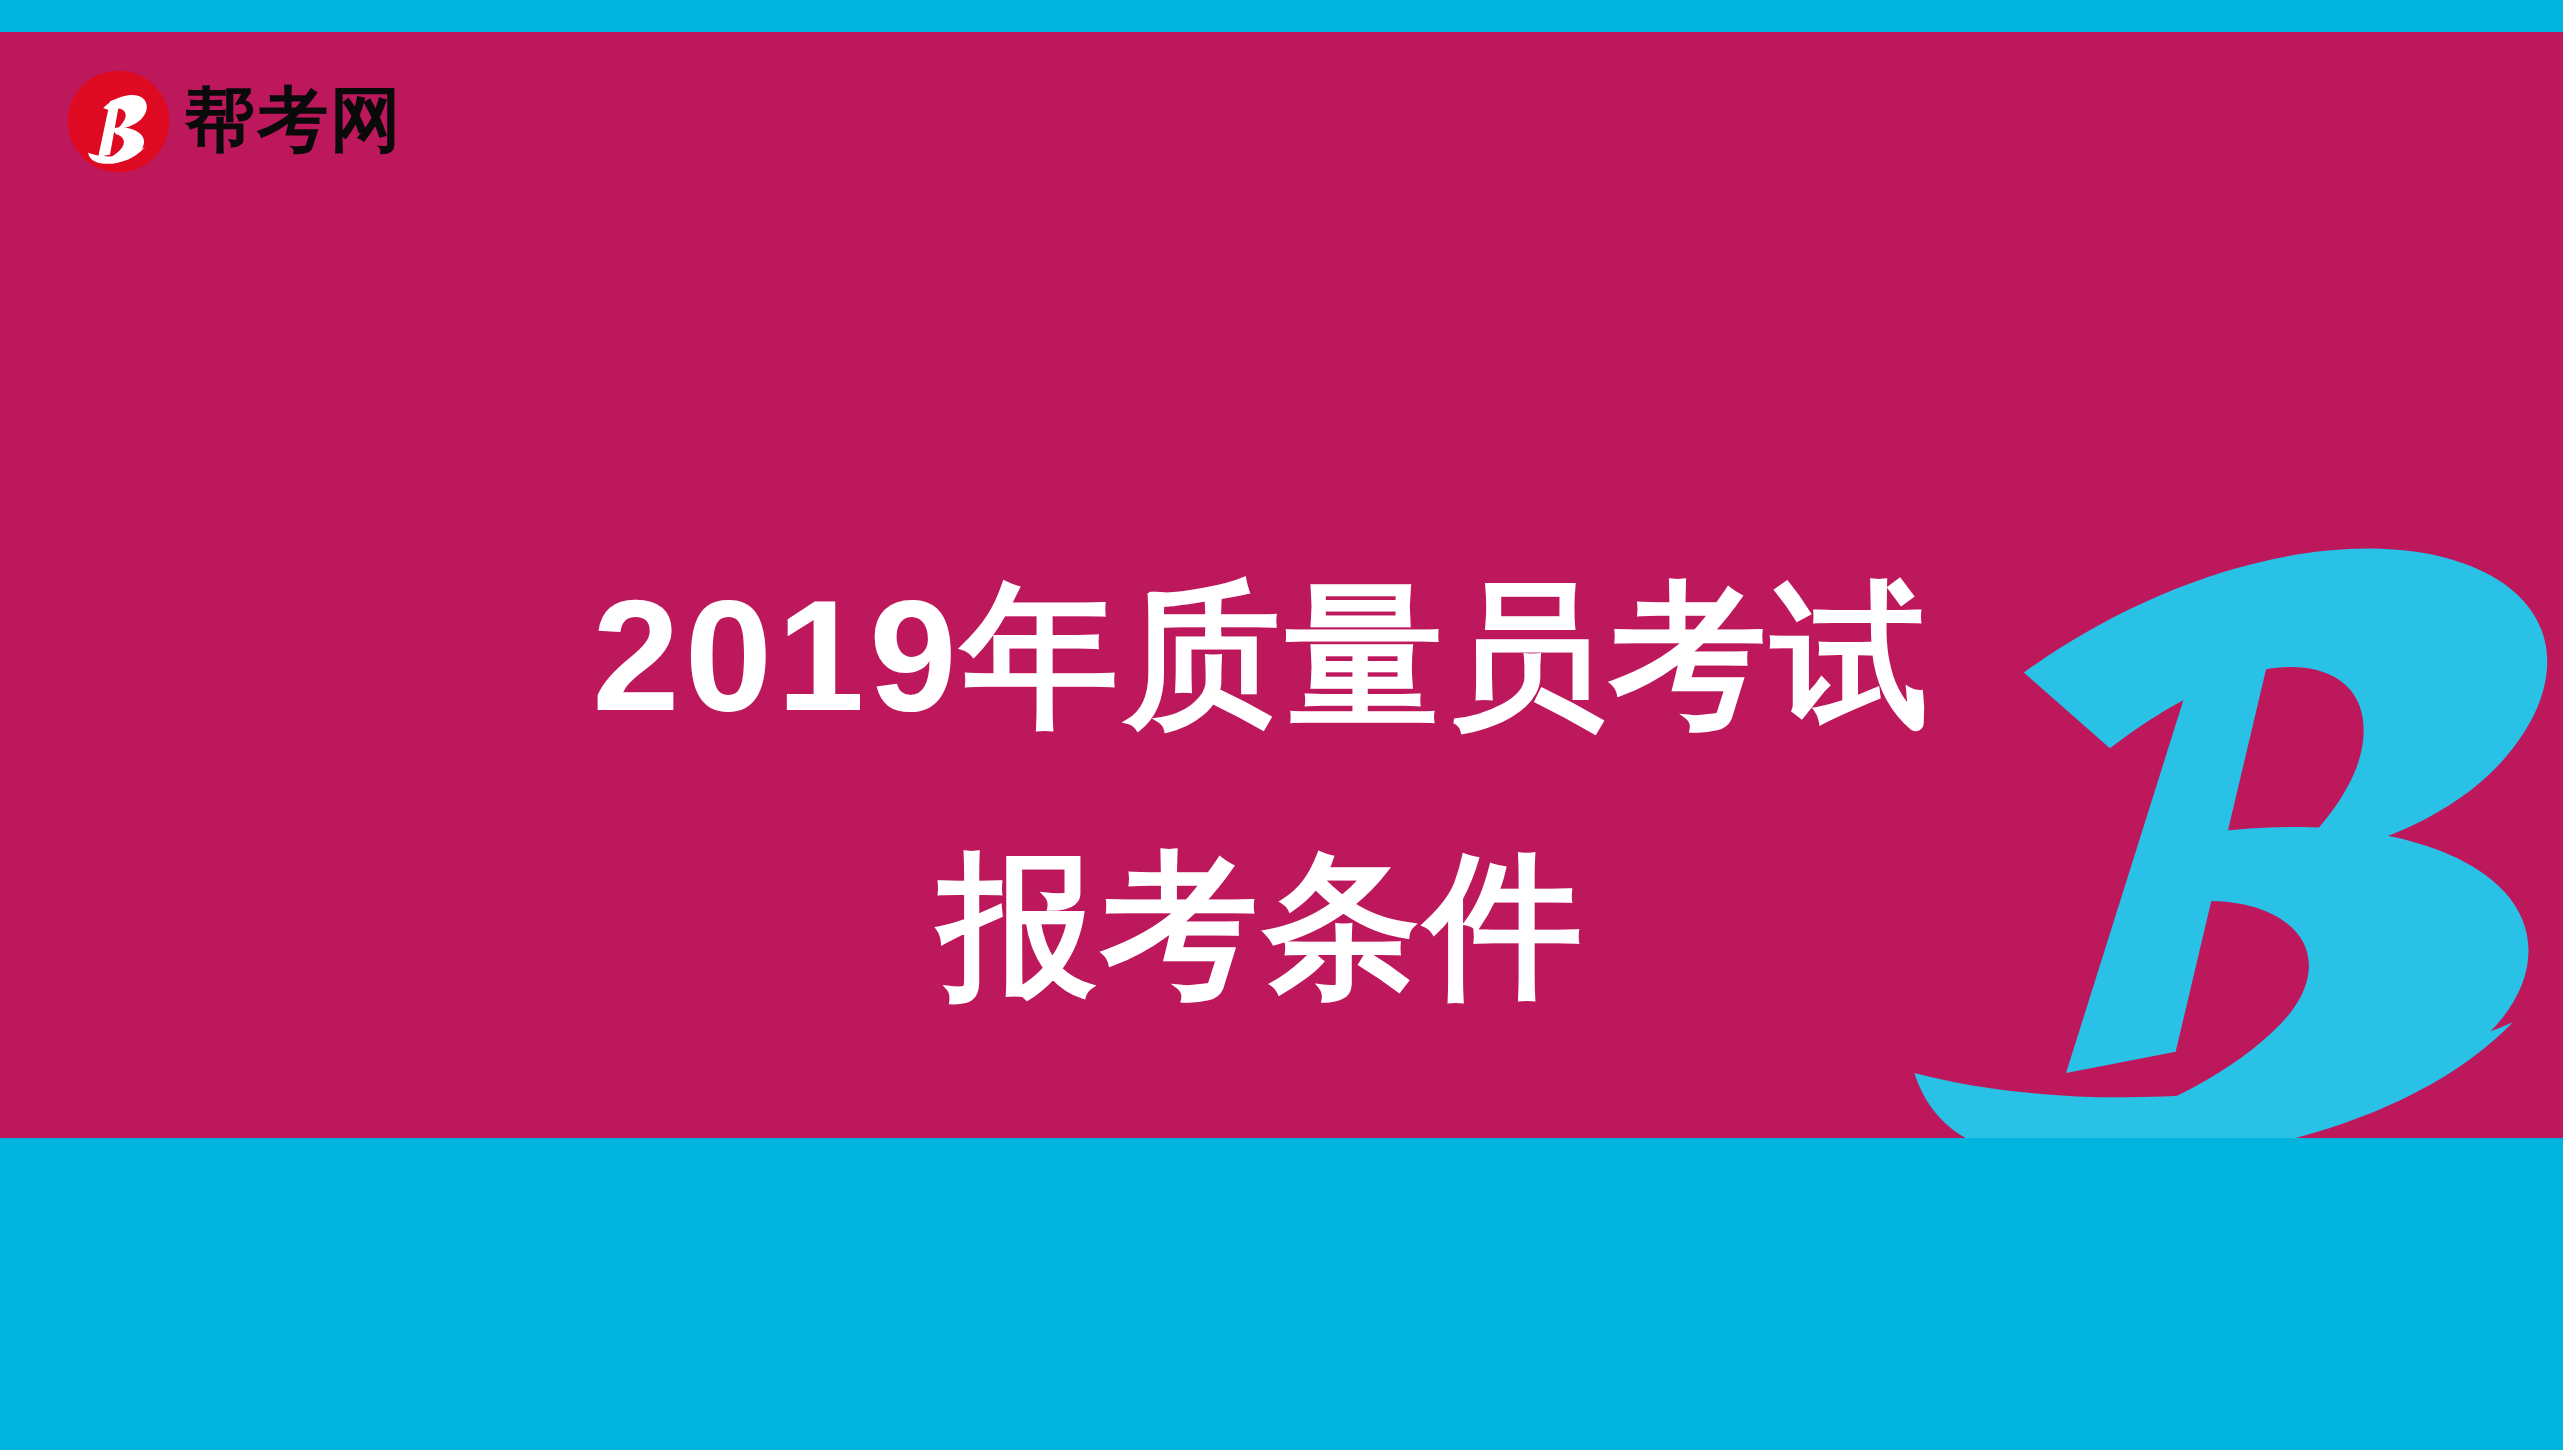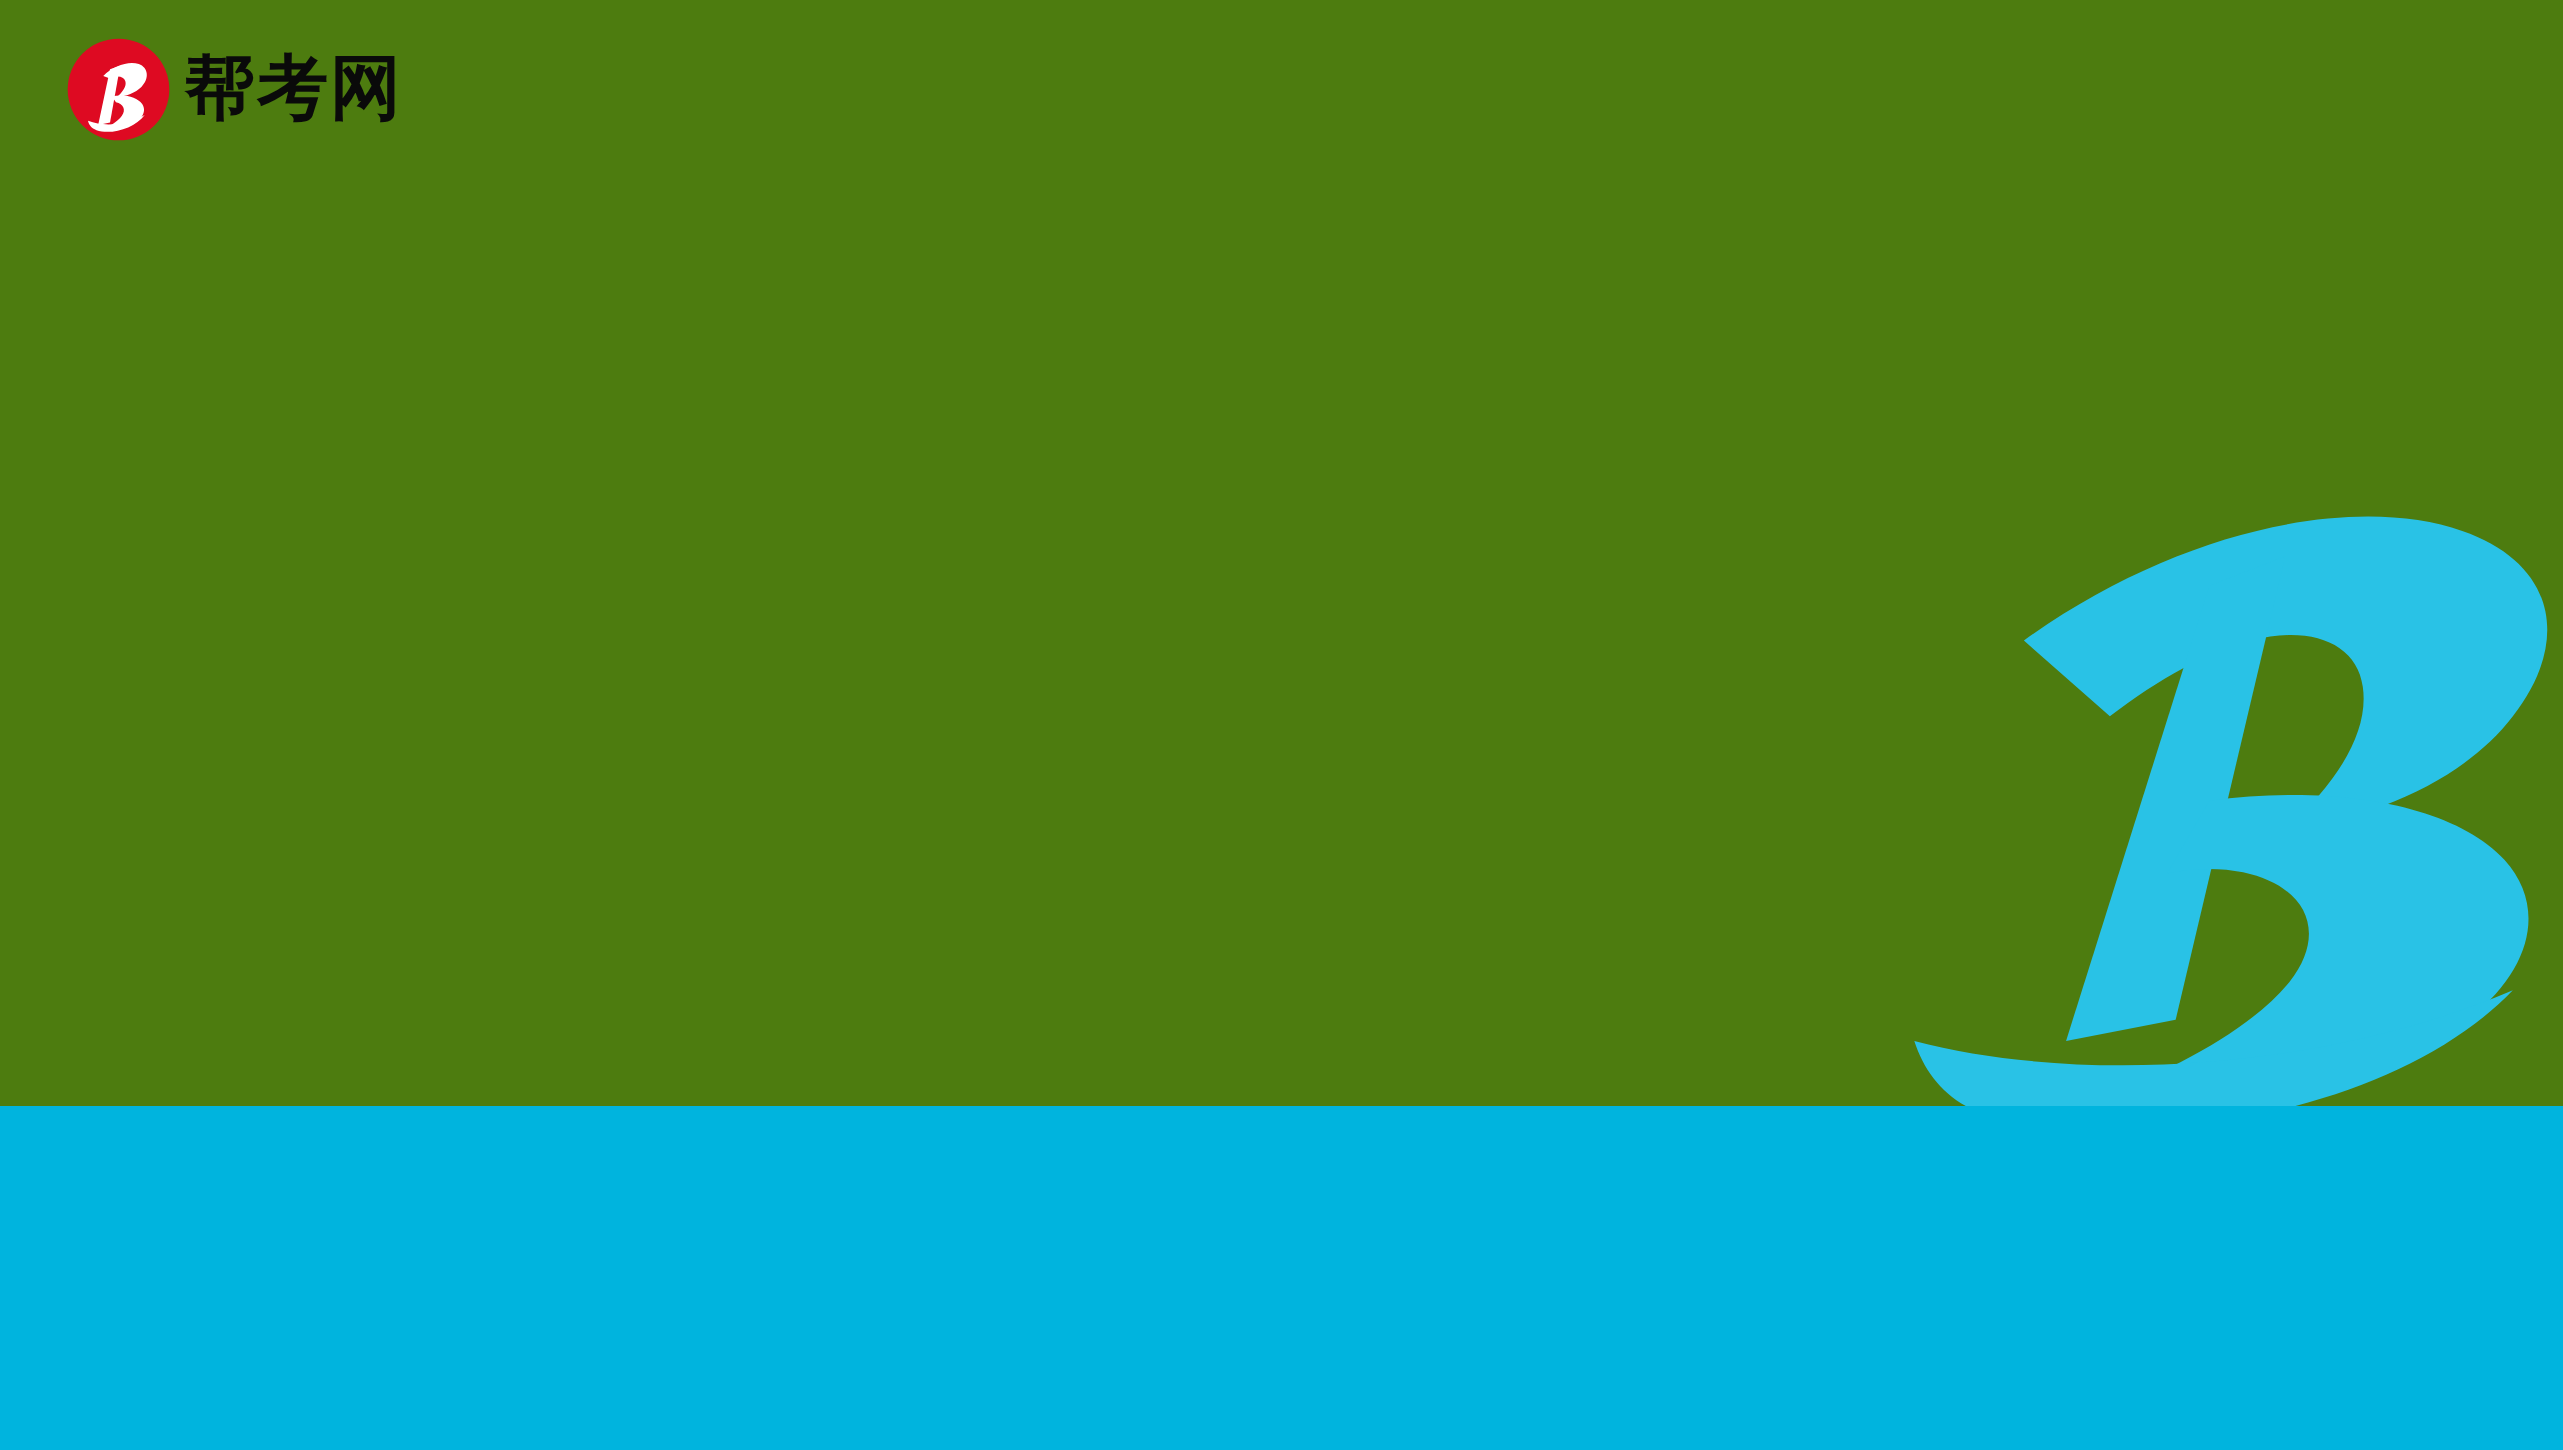--- a/index.html
+++ b/index.html
@@ -4,23 +4,24 @@
 <style>
   html, body {
     margin: 0;
     padding: 0;
     background: #00b4de;
   }
   #stage {
     position: relative;
     width: 2563px;
     height: 1106px;
-    background: #4d7c0f;
+    background: #be185d;
     overflow: hidden;
     font-family: "Liberation Sans", "DejaVu Sans", sans-serif;
+    margin-top: 32px;
   }
 
   
   .watermark {
     position: absolute;
     left: 1813px;
     top: 278px;
     width: 759px;
     height: 843px;
     pointer-events: none;
@@ -124,15 +125,19 @@
                    C 71 86, 68 79, 59 77 Z"></path>
 
           <path d="M26 99 C 46 107, 75 103, 93 92 C 81 108, 53 116, 36 110
                    C 30 108, 27 104, 26 99 Z"></path>
         </g>
       </svg>
     </span>
     <span class="brand-wordmark">帮考网</span>
   </div>
 
+  <div class="headline">
+    <span class="headline-line line-1">2019年质量员考试</span>
+    <span class="headline-line line-2">报考条件</span>
+  </div>
 
 </div>
 
 
 </body></html>

